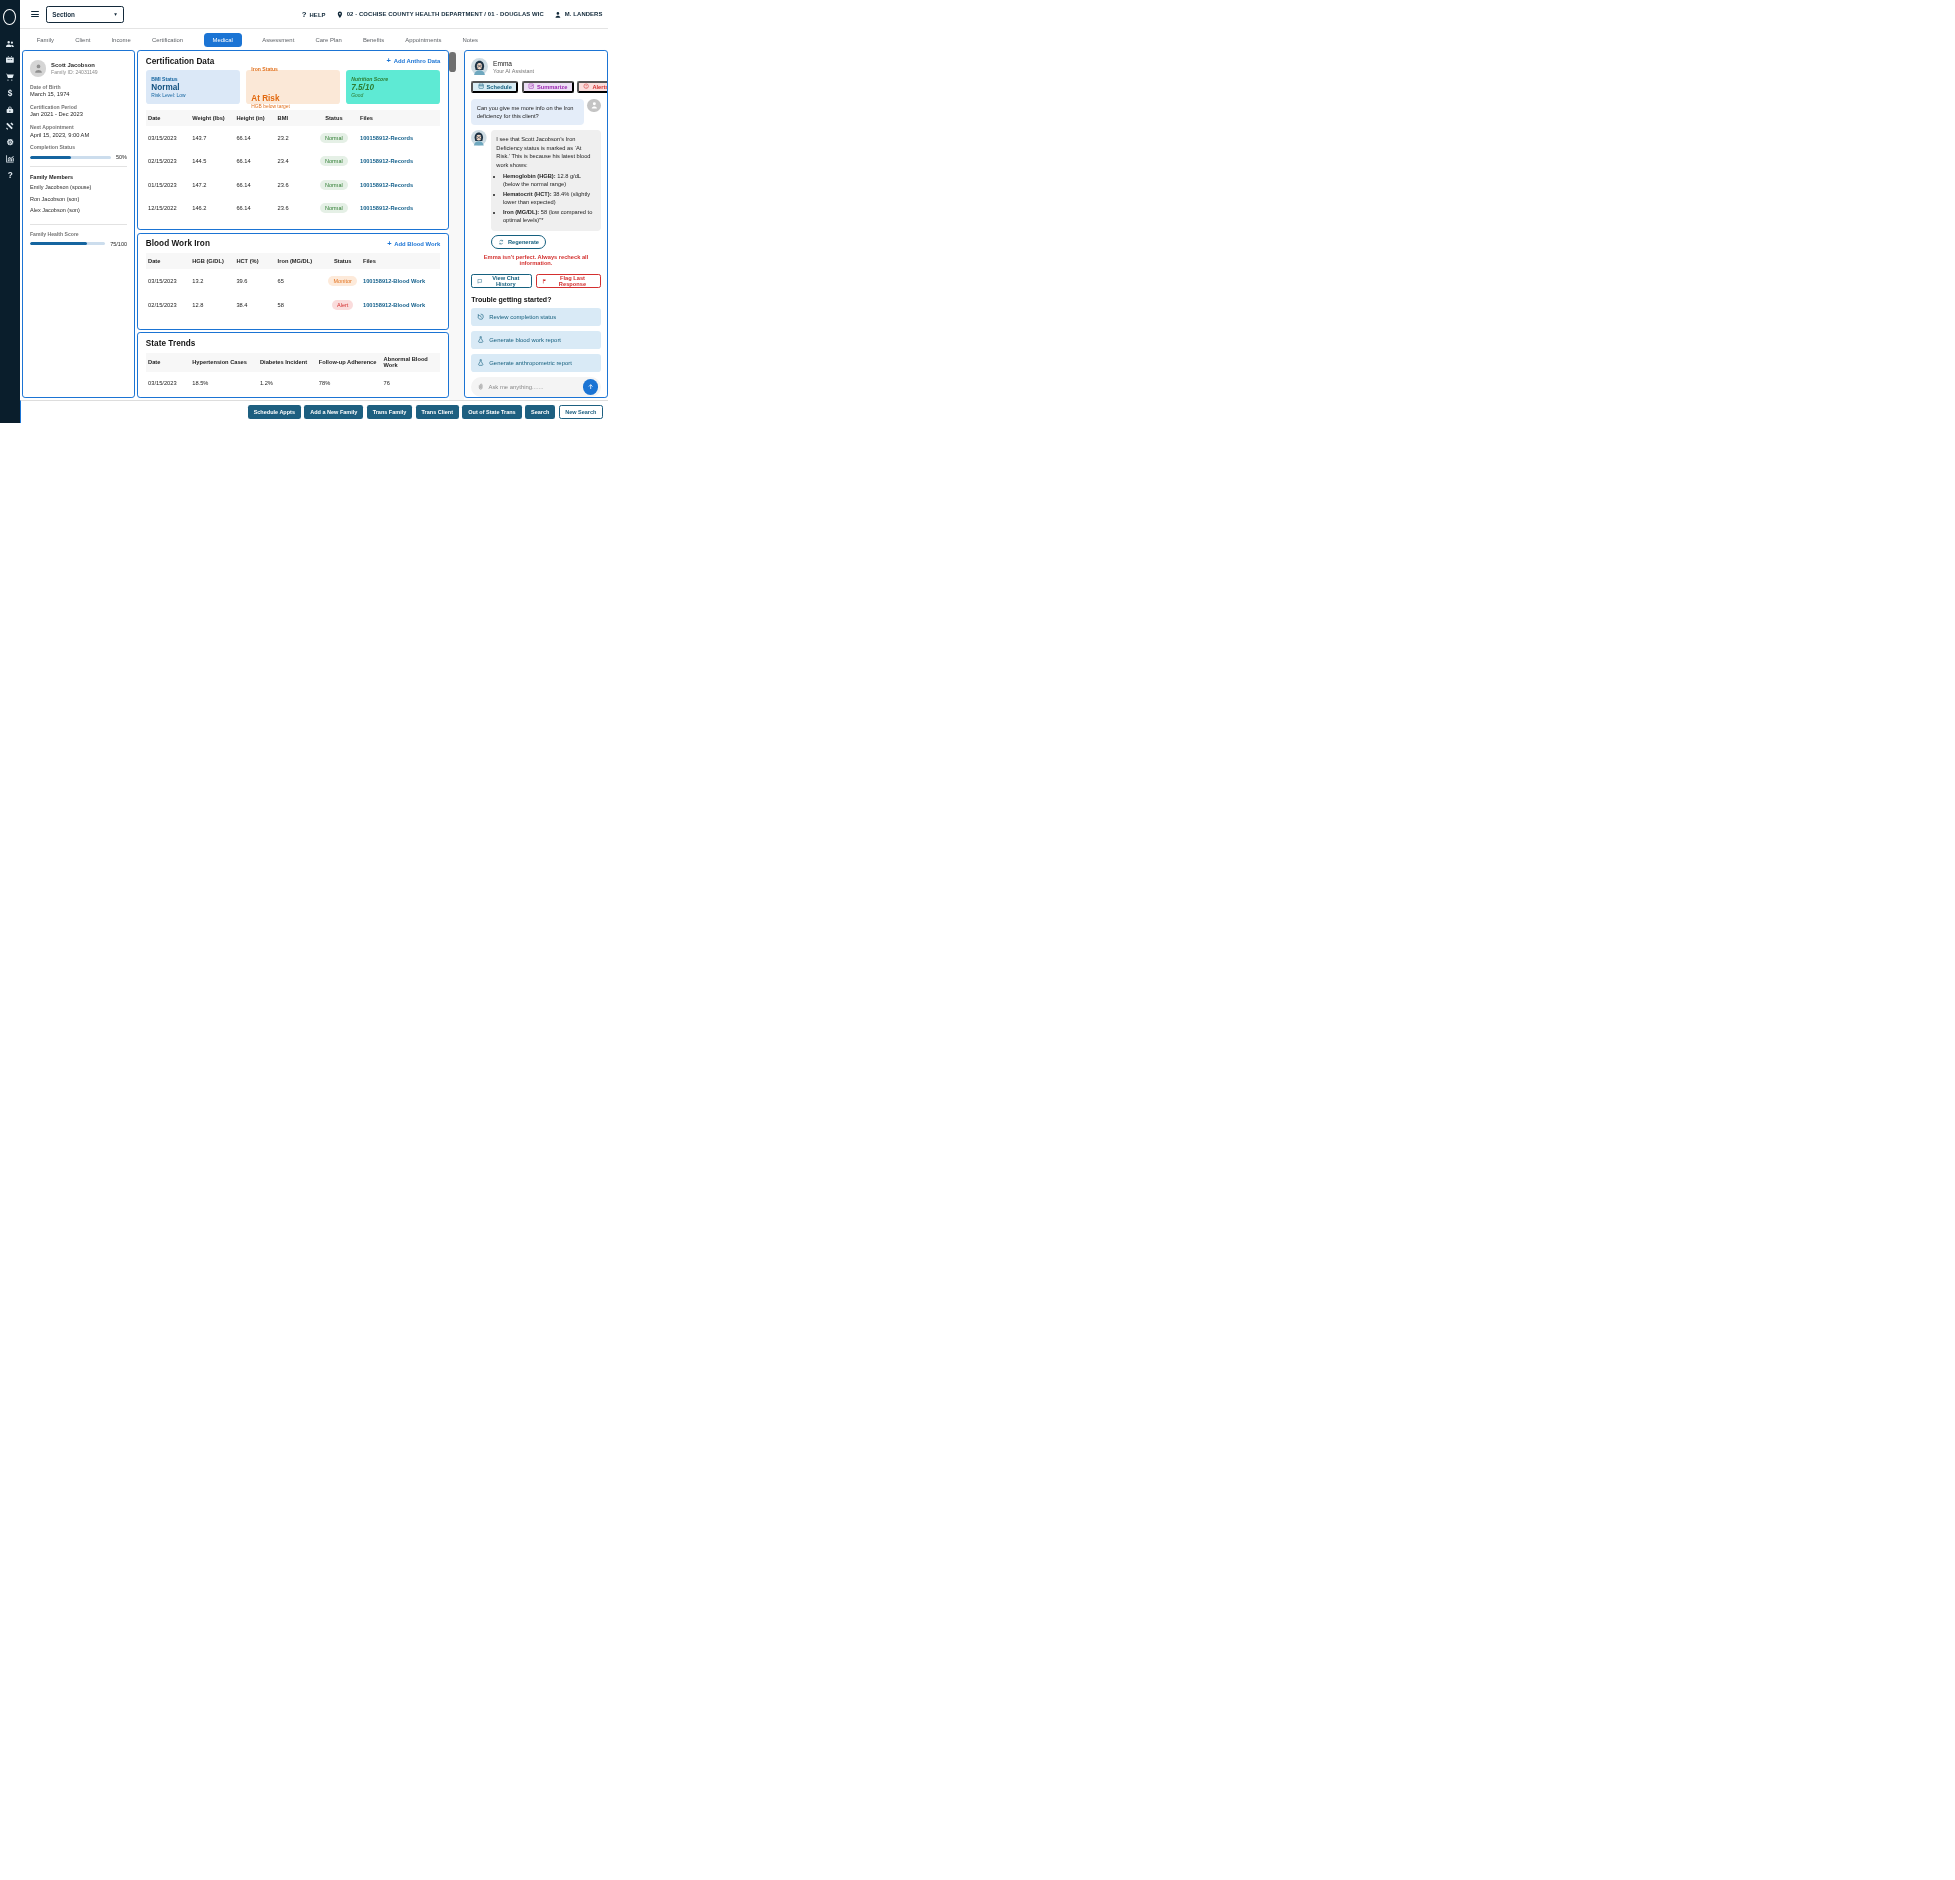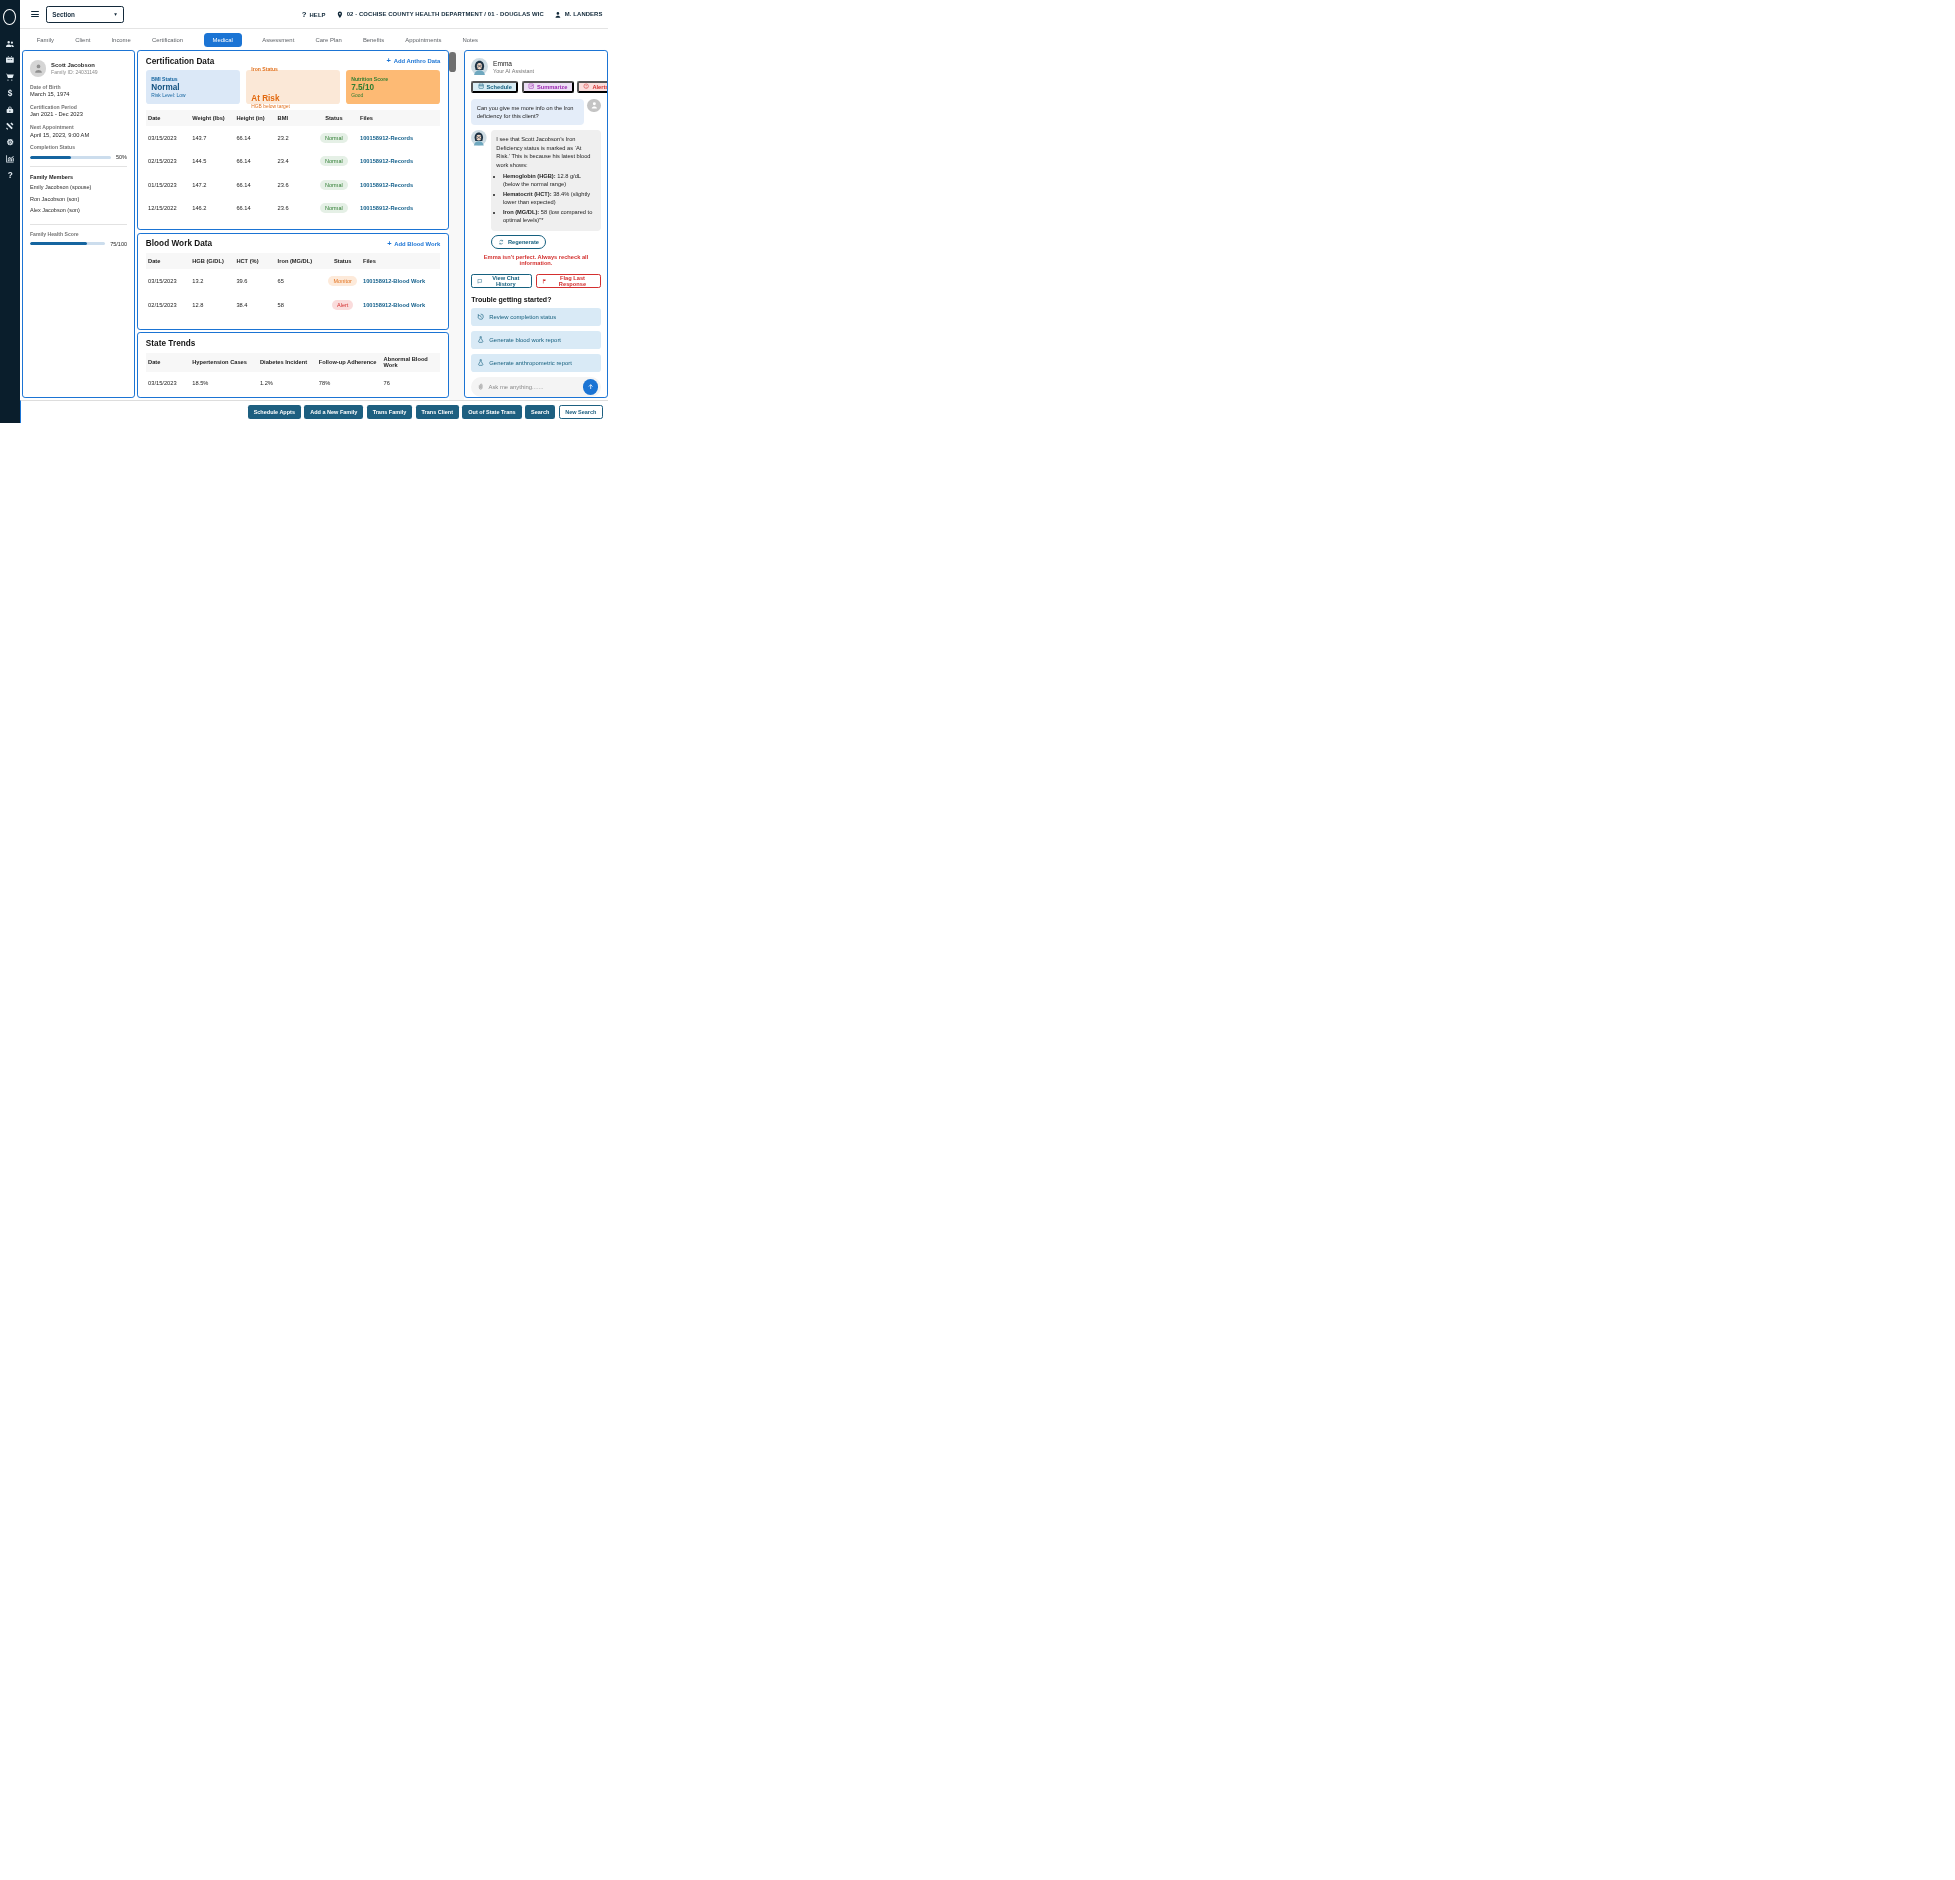--- a/index.html
+++ b/index.html
@@ -68,21 +68,21 @@
   .cbox-title { font-size:8.2px; font-weight:700; color:#141414; letter-spacing:0.04px; }
   .add-link { display:flex; align-items:center; gap:2.7px; color:#1b74d4; font-size:5.9px; font-weight:600; cursor:pointer; }
   .add-link .plus { font-size:7.4px; font-weight:600; line-height:1; }
   .cards { display:flex; gap:5.5px; margin-bottom:5.5px; }
   .card { flex:1; border-radius:3.1px; padding:4.7px 5.5px; display:flex; flex-direction:column; justify-content:center; gap:1.2px; height:34px; }
   .card .cl { font-size:5.1px; font-weight:600; }
   .card .cv { font-size:8.2px; font-weight:800; }
   .card .cs { font-size:4.9px; }
   .card.bmi  { background:#dbe8f7; } .card.bmi .cl, .card.bmi .cs { color:#1565a0; } .card.bmi .cv { color:#11507f; }
   .card.iron { background:#fbe8d7; } .card.iron .cl, .card.iron .cs { color:#e2711d; } .card.iron .cv { color:#e2690f;margin-top:21px; }
-  .card.nut  { background:#fdba74; } .card.nut .cl, .card.nut .cs { color:#2e7d32; } .card.nut .cv { color:#2e7d32; }
+  .card.nut  { background:#5eead4;font-style:italic; } .card.nut .cl, .card.nut .cs { color:#2e7d32; } .card.nut .cv { color:#2e7d32; }
   .tbl { width:100%; }
   .trow { display:grid; align-items:center; }
   .anthro .trow { grid-template-columns:15% 15% 14% 11% 17% 28%; }
   .blood  .trow { grid-template-columns:15% 15% 14% 16% 13% 27%; }
   .growth .trow { grid-template-columns:15% 23% 20% 22% 20%; }
   .thead { background:#f7f7f7; height:16.4px; font-size:5.7px; font-weight:700; color:#1d1d1d; }
   .growth .thead { height:19px; }
   .trow > div { padding-left:2.3px; }
   .tbody .trow { height:23.5px; font-size:5.7px; color:#222; }
   .blood .tbody .trow { height:24px; }
@@ -360,21 +360,21 @@
               <div>23.6</div>
             <div class="c-status"><span class="pill normal">Normal</span></div>
             <div><a class="flink">100158912-Records</a></div>
           </div>
         </div>
       </div>
     </section>
 
     <section class="cbox blood">
       <div class="cbox-head">
-        <h2 class="cbox-title">Blood Work Data</h2>
+        <h2 class="cbox-title">Blood Work Iron</h2>
         <span class="add-link">
           <span class="plus">+</span>
           <span>Add Blood Work</span>
         </span>
       </div>
       <div class="tbl">
         <div class="trow thead">
           <div>Date</div>
             <div>HGB (G/DL)</div>
           <div>HCT (%)</div>

